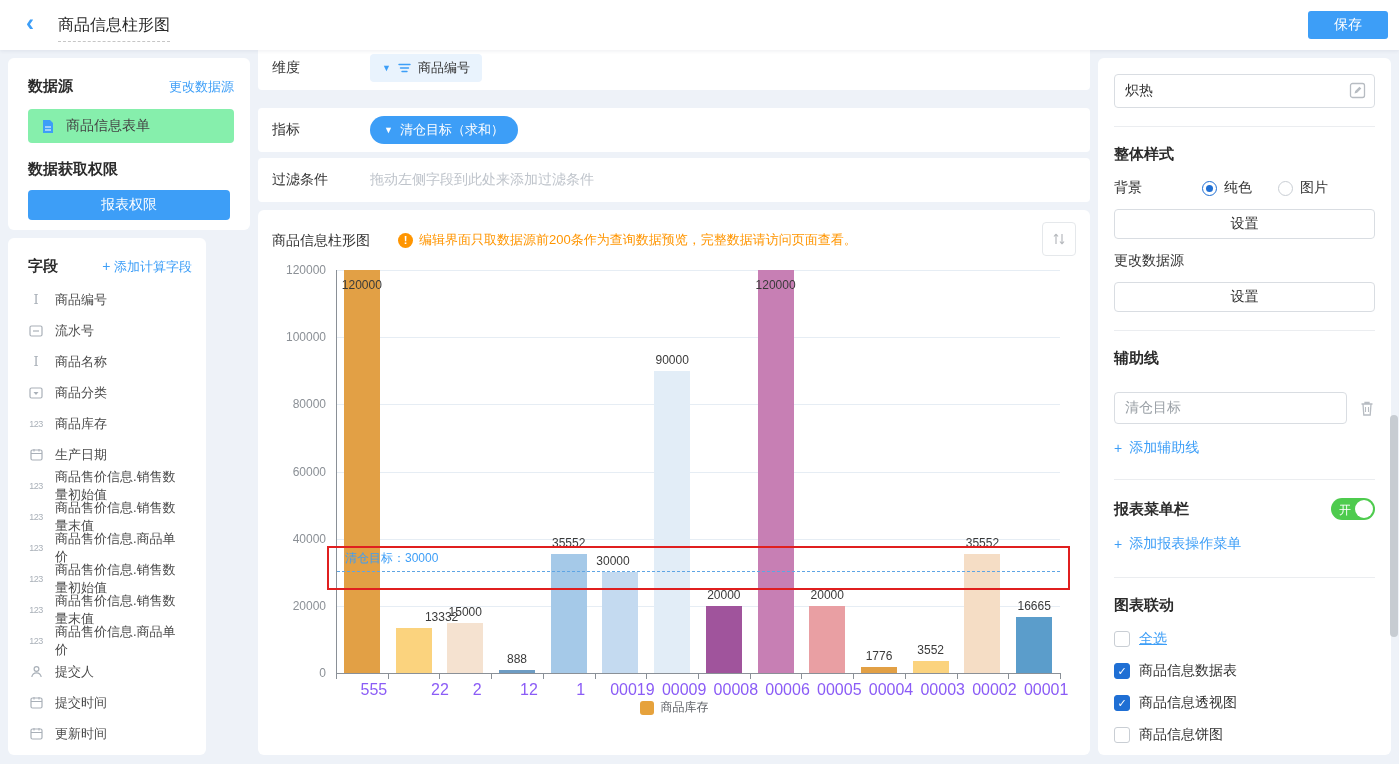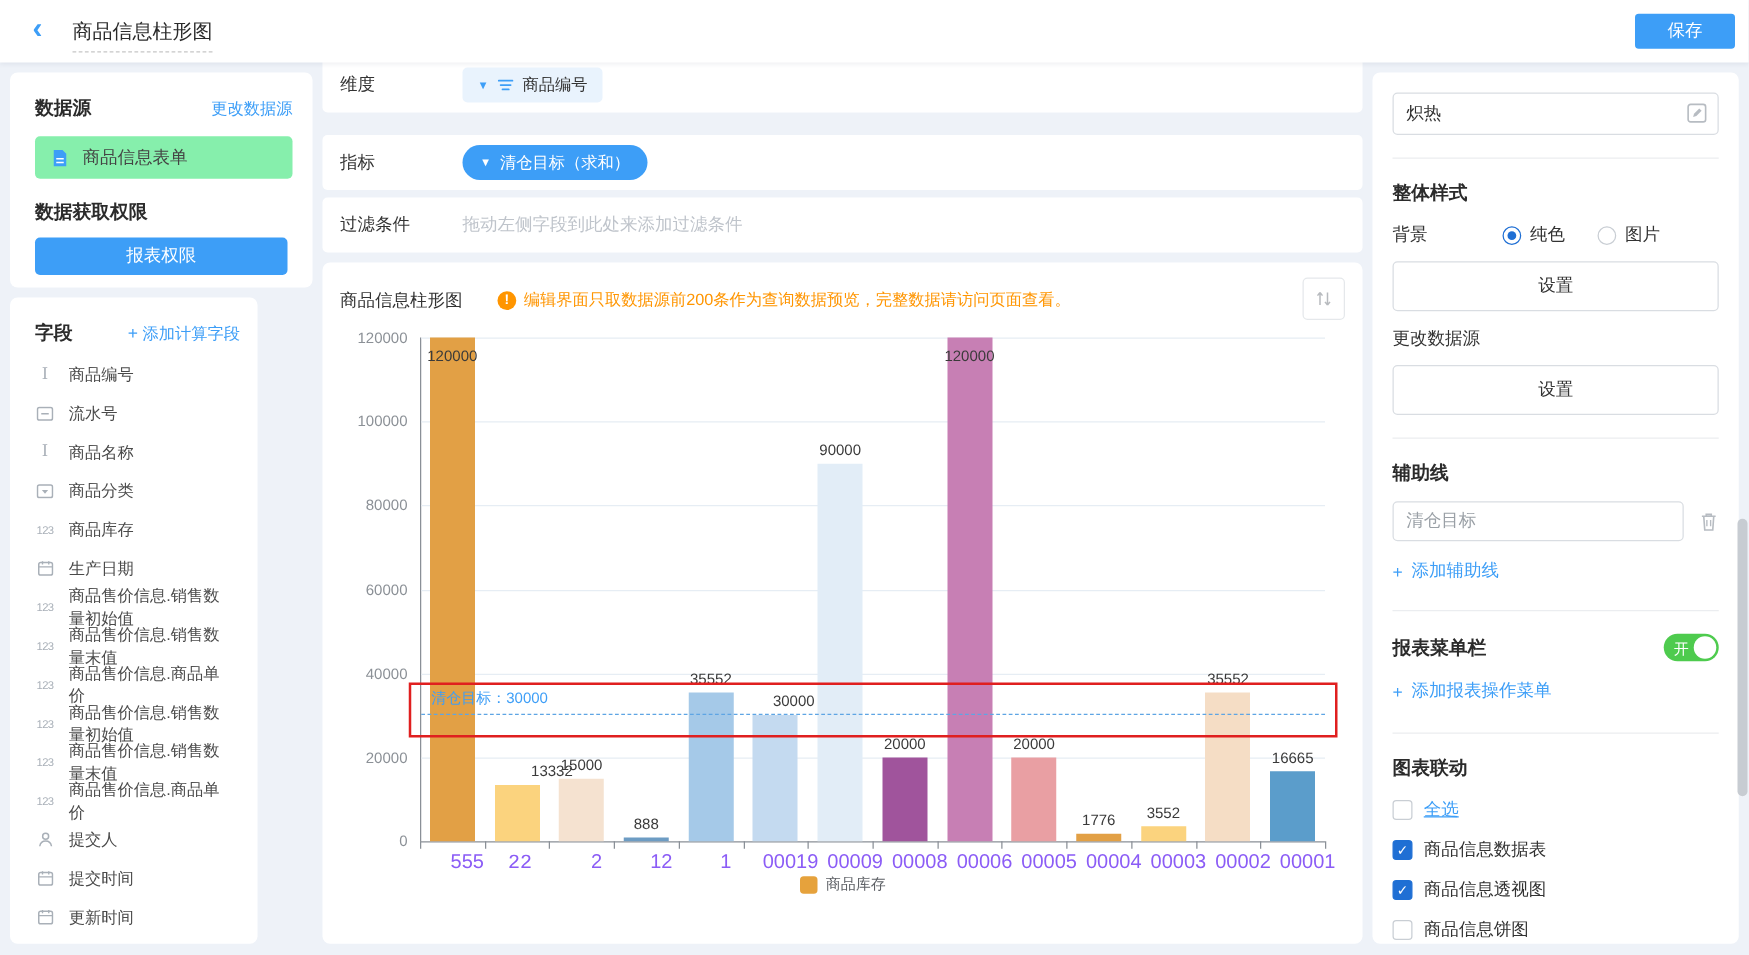--- a/index.html
+++ b/index.html
@@ -95,24 +95,24 @@
   .edit-ic { position:absolute; right:9px; top:8px; cursor:pointer; }
   .divider { height:1px; background:#ebedf0; margin:18px 0; }
   .rp-h { font-size:15px; font-weight:bold; color:#2b2b2b; }
   .bg-row { display:flex; align-items:center; margin-top:15px; font-size:14px; }
   .bg-lab { width:88px; color:#333; }
   .radio-opt { display:flex; align-items:center; gap:7px; margin-right:26px; cursor:pointer; color:#333; }
   .radio { width:15px; height:15px; border-radius:50%; border:1.5px solid #c9ced4; background:#fff;
            display:flex; align-items:center; justify-content:center; }
   .radio.sel { border-color:#1f6fd4; }
   .radio.sel::after { content:""; width:7px; height:7px; border-radius:50%; background:#1f6fd4; }
-  .set-btn { display:block; width:100%; height:40px; margin-top:12px; background:#fff;
+  .set-btn { display:block; width:100%; height:30px; margin-top:12px; background:#fff;
              border:1px solid #d9dde2; border-radius:4px; font-size:14px; color:#333; cursor:pointer; }
   .sub-lab { margin-top:13px; font-size:14px; color:#333; }
-  .guide-row { display:flex; align-items:center; gap:12px; margin-top:13px; }
+  .guide-row { display:flex; align-items:center; gap:12px; margin-top:24px; }
   .guide-input { flex:1; height:32px; border:1px solid #d9dde2; border-radius:4px; padding:0 10px;
                  font-size:14px; color:#9aa0a6; font-family:inherit; }
   .add-link { display:flex; align-items:center; gap:7px; color:#3d9ef7; font-size:14px;
               margin-top:15px; cursor:pointer; }
   .menu-head { display:flex; align-items:center; justify-content:space-between; }
   .toggle { width:44px; height:22px; border-radius:11px; background:#4ecb4e; position:relative;
             cursor:pointer; }
   .toggle-txt { position:absolute; left:8px; top:4px; font-size:12px; color:#fff; }
   .toggle-knob { position:absolute; right:2px; top:2px; width:18px; height:18px; border-radius:50%; background:#fff; }
   .chk-row { display:flex; align-items:center; gap:9px; margin-top:14px; font-size:14px; color:#333;
@@ -337,32 +337,32 @@
       <div class="x-tick" style="left: 517.143px;"></div>
       <div class="x-tick" style="left: 568.857px;"></div>
       <div class="x-tick" style="left: 620.571px;"></div>
       <div class="x-tick" style="left: 672.286px;"></div>
       <div class="x-tick" style="left: 724px;"></div>
       <div class="bar" style="left: 7.85714px; height: 403px; background: rgb(226, 160, 69);"></div>
       <div class="bar-val" style="left: 25.8571px; bottom: 381px;">120000</div>
       <div class="x-lab" style="left: 25.8571px;">555</div>
       <div class="bar" style="left: 59.5714px; height: 44.7733px; background: rgb(251, 211, 126);"></div>
       <div class="bar-val" style="left: 77.5714px; bottom: 48.7733px; margin-left: 28px;">13332</div>
-      <div class="x-lab" style="left: 68px; font-family: Liberation Mono, monospace;">22</div>
+      <div class="x-lab" style="left: 92px;">22</div>
       <div class="bar" style="left: 111.286px; height: 50.375px; background: rgb(245, 226, 208);"></div>
       <div class="bar-val" style="left: 129.286px; bottom: 54.375px;">15000</div>
       <div class="x-lab" style="left: 129.286px;">2</div>
       <div class="bar" style="left: 163px; height: 2.9822px; background: rgb(109, 156, 195);"></div>
       <div class="bar-val" style="left: 181px; bottom: 6.9822px;">888</div>
       <div class="x-lab" style="left: 181px;">12</div>
       <div class="bar" style="left: 214.714px; height: 119.395px; background: rgb(165, 201, 232);"></div>
       <div class="bar-val" style="left: 232.714px; bottom: 123.395px;">35552</div>
       <div class="x-lab" style="left: 232.714px;">1</div>
       <div class="bar" style="left: 266.429px; height: 100.75px; background: rgb(196, 218, 240);"></div>
-      <div class="bar-val" style="left: 299px; bottom: 104.75px; margin-top: 13px;">30000</div>
+      <div class="bar-val" style="left: 277px; bottom: 104.75px; margin-top: 13px;">30000</div>
       <div class="x-lab" style="left: 284.429px;">00019</div>
       <div class="bar" style="left: 318.143px; height: 302.25px; background: rgb(226, 237, 247);"></div>
       <div class="bar-val" style="left: 336.143px; bottom: 306.25px;">90000</div>
       <div class="x-lab" style="left: 336.143px;">00009</div>
       <div class="bar" style="left: 369.857px; height: 67.1667px; background: rgb(160, 84, 156);"></div>
       <div class="bar-val" style="left: 387.857px; bottom: 71.1667px;">20000</div>
       <div class="x-lab" style="left: 387.857px;">00008</div>
       <div class="bar" style="left: 421.571px; height: 403px; background: rgb(199, 127, 180);"></div>
       <div class="bar-val" style="left: 439.571px; bottom: 381px;">120000</div>
       <div class="x-lab" style="left: 439.571px;">00006</div>

